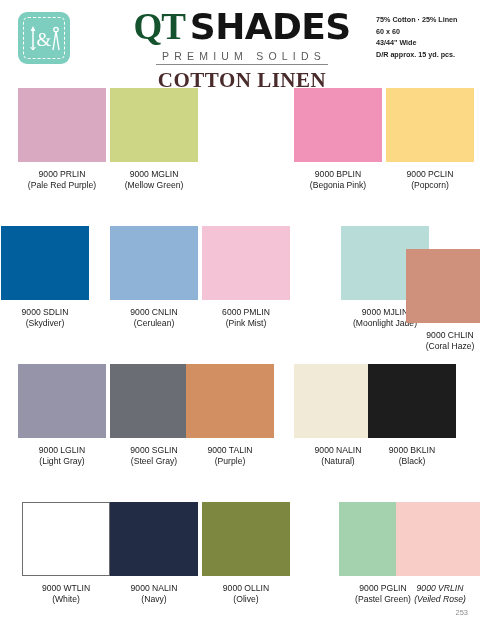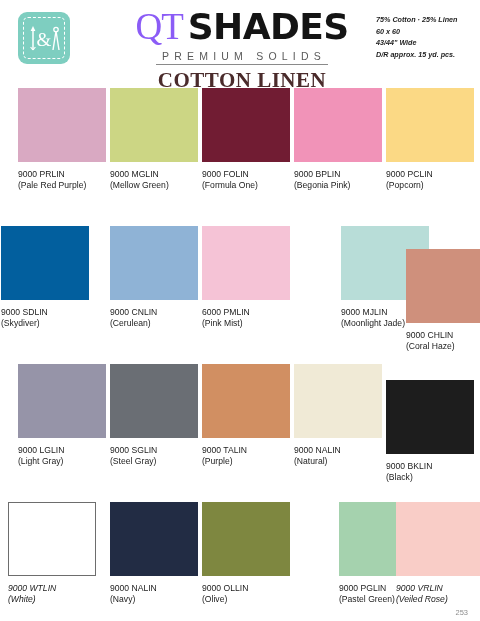--- a/index.html
+++ b/index.html
@@ -58,23 +58,23 @@
     text-align: center;
   }
   .logo-main {
     line-height: 1;
     white-space: nowrap;
     height: 38px;
   }
   .logo-qt {
     font-family: "Liberation Serif", serif;
     font-size: 37px;
-    font-weight: 400;
+    font-weight: 700;
     letter-spacing: -1px;
-    color: #8b5cf6;
+    color: #14532d;
     vertical-align: baseline;
   }
   .logo-shades {
     font-family: "DejaVu Sans", sans-serif;
     font-size: 36px;
     font-weight: 700;
     letter-spacing: -0.6px;
     color: #141414;
     margin-left: 5px;
   }
@@ -103,39 +103,38 @@
   .specs {
     position: absolute;
     left: 376px;
     top: 14px;
     font-family: "Liberation Sans", sans-serif;
     font-size: 7.2px;
     font-weight: 700;
     line-height: 1.62;
     color: #1e1e1e;
     white-space: nowrap;
-    font-style: italic;
   }
 
   
   .grid {
     position: absolute;
     left: 0;
     top: 88px;
     width: 480px;
   }
   .row {
     position: relative;
     height: 138px;
   }
   .cell {
     position: absolute;
     top: 0;
     width: 88px;
-    text-align: left;
+    text-align: center;
   }
   .chip {
     width: 88px;
     height: 74px;
     box-sizing: border-box;
   }
   .chip.bordered {
     border: 1px solid #6d6d6d;
   }
   .label {
@@ -204,27 +203,20 @@
           <div>(Pale Red Purple)</div>
         </div>
       </div>
       <div class="cell" style="left: 110px;">
         <div class="chip" style="background: rgb(204, 214, 132);"></div>
         <div class="label">
           <div>9000 MGLIN</div>
           <div>(Mellow Green)</div>
         </div>
       </div>
-      <div class="cell" style="left: 202px;">
-        <div class="chip" style="background: rgb(113, 28, 51);"></div>
-        <div class="label">
-          <div>9000 FOLIN</div>
-          <div>(Formula One)</div>
-        </div>
-      </div>
       <div class="cell" style="left: 294px;">
         <div class="chip" style="background: rgb(241, 147, 184);"></div>
         <div class="label">
           <div>9000 BPLIN</div>
           <div>(Begonia Pink)</div>
         </div>
       </div>
       <div class="cell" style="left: 386px;">
         <div class="chip" style="background: rgb(251, 217, 133);"></div>
         <div class="label">
@@ -278,44 +270,44 @@
           <div>(Light Gray)</div>
         </div>
       </div>
       <div class="cell" style="left: 110px;">
         <div class="chip" style="background: rgb(106, 110, 116);"></div>
         <div class="label">
           <div>9000 SGLIN</div>
           <div>(Steel Gray)</div>
         </div>
       </div>
-      <div class="cell" style="left: 202px;">
+      <div class="cell" style="left: 186px;">
         <div class="chip" style="background: rgb(209, 143, 98);"></div>
         <div class="label">
           <div>9000 TALIN</div>
           <div>(Purple)</div>
         </div>
       </div>
       <div class="cell" style="left: 294px;">
         <div class="chip" style="background: rgb(240, 234, 214);"></div>
         <div class="label">
           <div>9000 NALIN</div>
           <div>(Natural)</div>
         </div>
       </div>
-      <div class="cell" style="left: 386px; margin-top: 16px;">
+      <div class="cell" style="left: 368px;">
         <div class="chip" style="background: rgb(29, 29, 29);"></div>
         <div class="label">
           <div>9000 BKLIN</div>
           <div>(Black)</div>
         </div>
       </div>
     </div>
     <div class="row">
-      <div class="cell" style="left: 8px; font-style: italic;">
+      <div class="cell" style="left: 22px;">
         <div class="chip bordered" style="background: rgb(255, 255, 255);"></div>
         <div class="label">
           <div>9000 WTLIN</div>
           <div>(White)</div>
         </div>
       </div>
       <div class="cell" style="left: 110px;">
         <div class="chip" style="background: rgb(34, 44, 68);"></div>
         <div class="label">
           <div>9000 NALIN</div>

